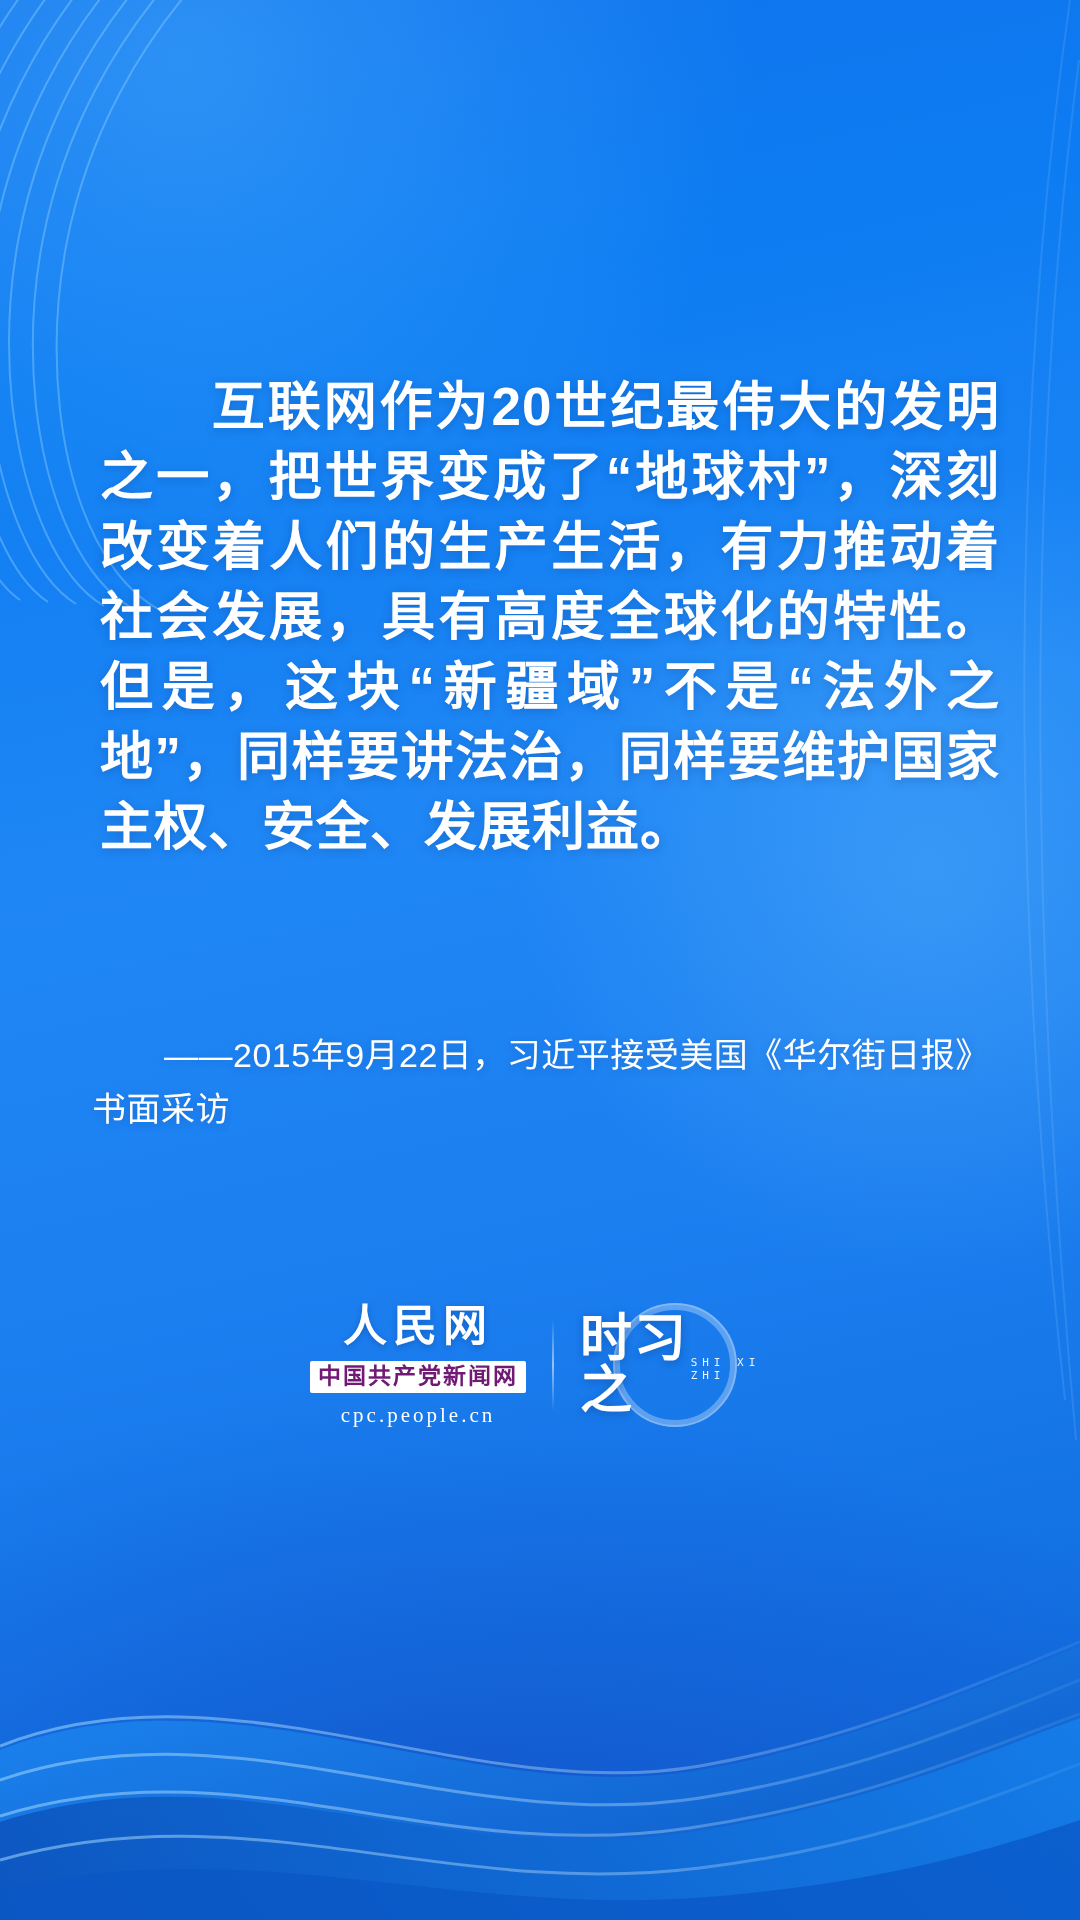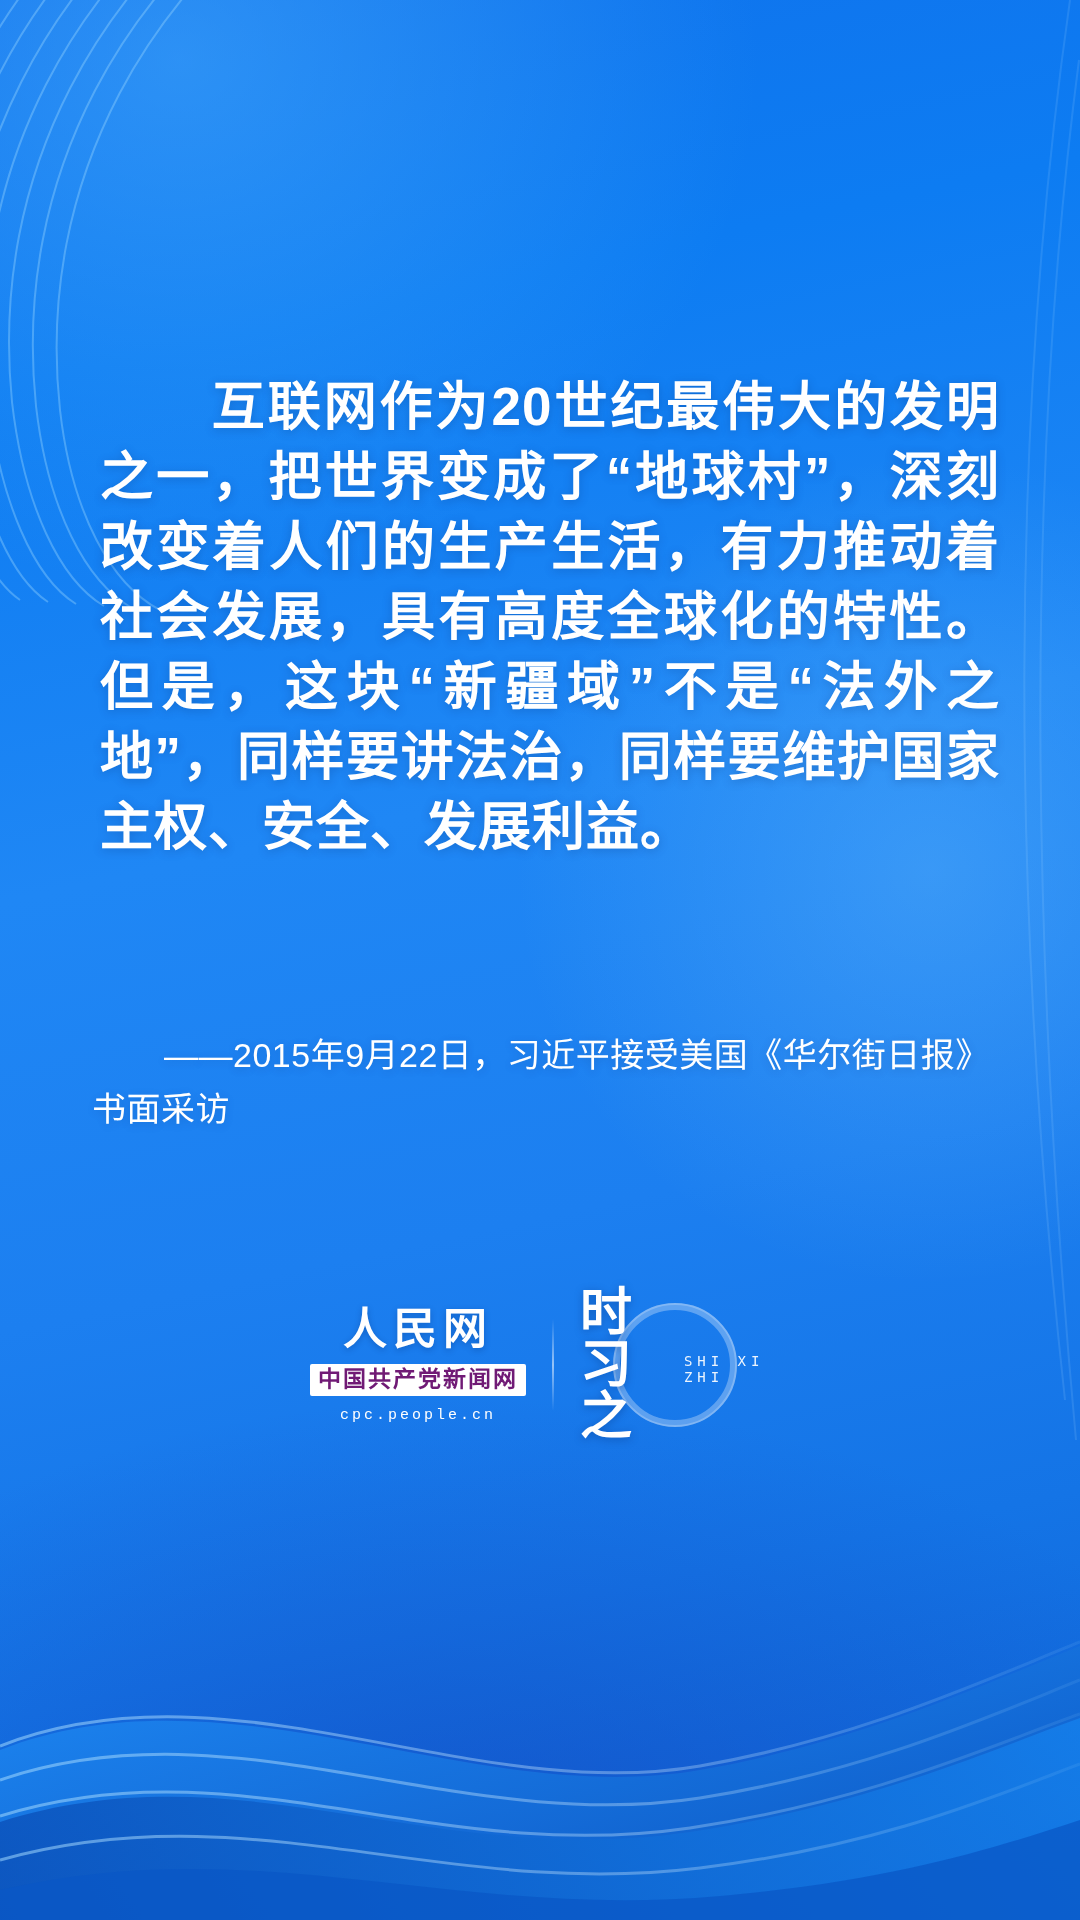--- a/index.html
+++ b/index.html
@@ -131,23 +131,23 @@
     font-size: 23px;
     font-weight: 700;
     letter-spacing: 2px;
     padding: 4px 8px 5px 8px;
     line-height: 1;
     border-radius: 2px;
     white-space: nowrap;
   }
   .pd-logo .url {
     color: #ffffff;
-    font-size: 15px;
+    font-size: 21px;
     letter-spacing: 3px;
-    font-family: Liberation Mono, monospace;
+    font-family: Liberation Serif, serif;
     line-height: 1;
   }
   .divider-dot {
     width: 2px;
     height: 92px;
     background: linear-gradient(to bottom, rgba(255,255,255,0), rgba(255,255,255,.55), rgba(255,255,255,0));
   }
   .sxz {
     position: relative;
     display: flex;
@@ -182,21 +182,21 @@
     font-weight: 700;
     letter-spacing: 2px;
     line-height: 1;
     font-family: "Liberation Serif", "DejaVu Serif", serif;
     text-shadow: 0 2px 8px rgba(0,40,110,.35);
   }
   .sxz .py {
     position: relative;
     margin-top: 8px;
     color: #ffffff;
-    font-size: 14px;
+    font-size: 11px;
     letter-spacing: 5px;
     font-family: "DejaVu Sans Mono", "Liberation Mono", monospace;
     opacity: .92;
   }
 </style>
 </head>
 <body>
 
 <div class="poster">
 

